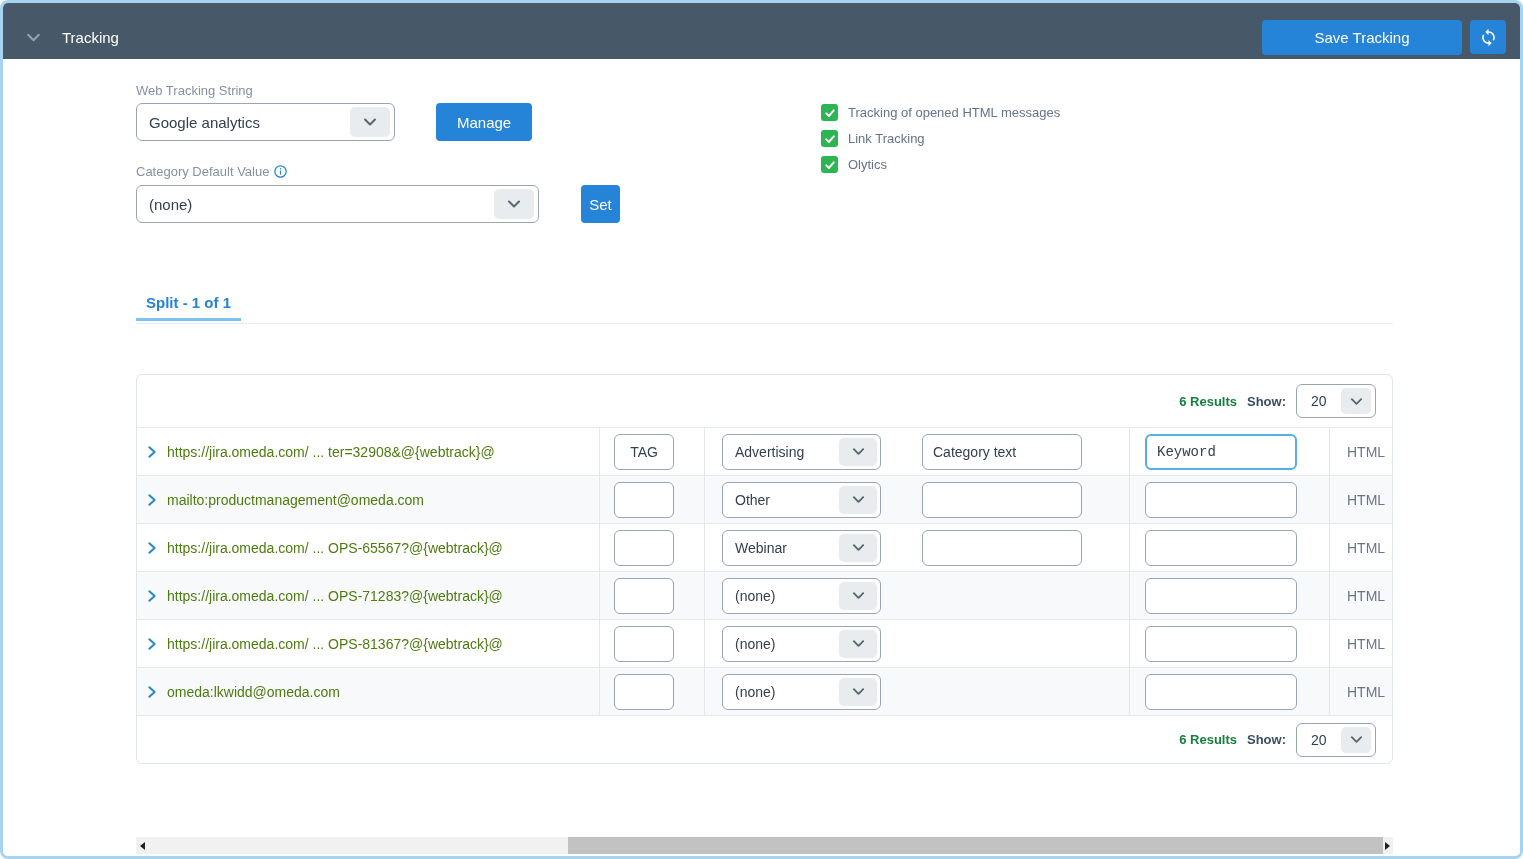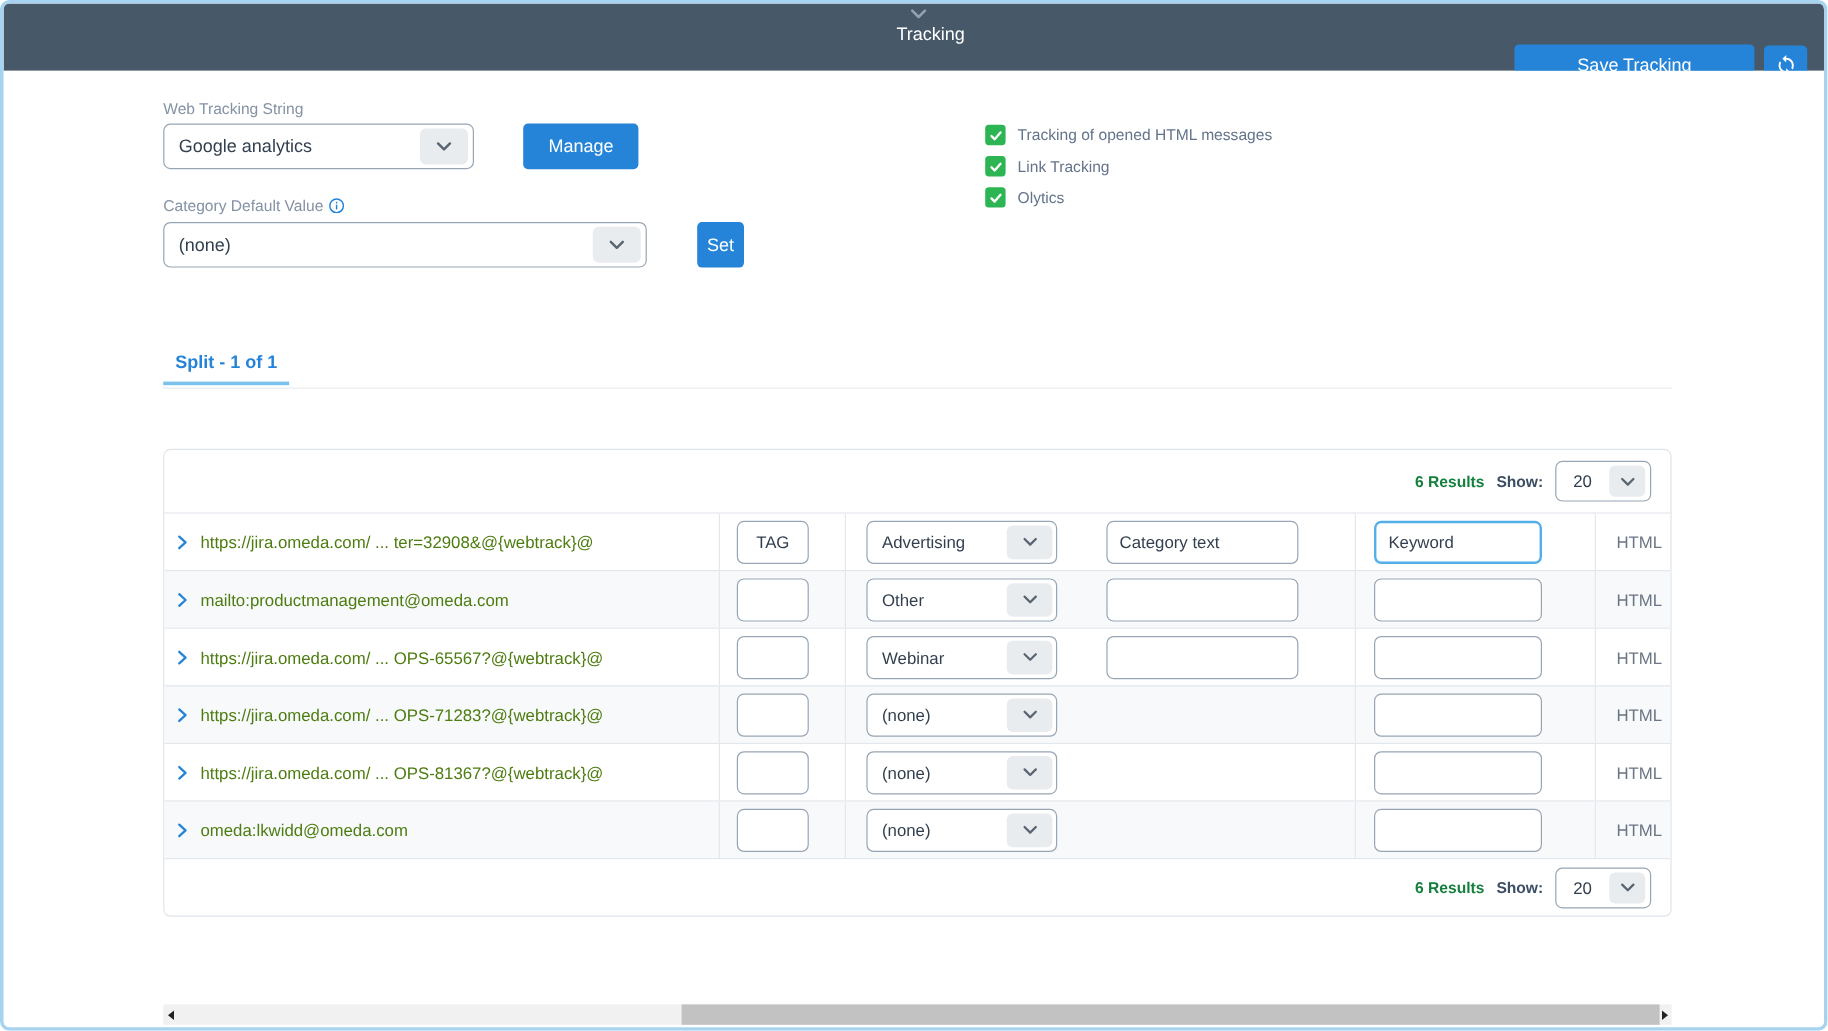--- a/index.html
+++ b/index.html
@@ -7,21 +7,21 @@
     --tab-underline:#7cc2ec; --focus:#54aeea; --page-border:#a6d3f0;
     --input-border:#98a5b3; --line:#e4e8ed; --hdr-text:#3e5065;
   }
   *{box-sizing:border-box}
   body{margin:0;width:1523px;height:859px;background:#fff;
        font-family:"Liberation Sans",sans-serif;}
   .page{width:1523px;height:859px;border:3px solid var(--page-border);
         border-radius:8px;overflow:hidden;background:#fff;}
   
   .titlebar{height:56px;background:var(--header-bg);display:flex;align-items:center;
-            padding:0 14px 0 22px;border-radius:4px 4px 0 0;flex-direction:column;}
+            padding:12px 14px 0 22px;border-radius:4px 4px 0 0;}
   .collapse-icon{display:inline-flex;cursor:pointer}
   .title{font-size:15px;font-weight:400;color:#fff;margin:0 0 0 20px;}
   .titlebar-actions{margin-left:auto;display:flex;align-items:center;gap:8px;}
   .btn{background:var(--accent);color:#fff;border:none;border-radius:4px;
        font-family:inherit;cursor:pointer;}
   .save-btn{width:200px;height:35px;font-size:15px;}
   .refresh-btn{width:36px;height:34px;display:flex;align-items:center;justify-content:center;}
   
   .content{position:relative;height:797px;background:#fff;}
   .abs{position:absolute;}
@@ -77,21 +77,21 @@
              font-family:inherit;font-size:14px;color:#323f4e;padding:0 10px;
              outline:none;background:#fff;}
   .tag-cell{display:flex;align-items:center;padding-left:14px;}
   .tag-input{width:60px;text-align:center;padding:0 4px;}
   .cat-cell{display:flex;align-items:center;gap:41px;}
   .cat-select{width:159px;height:36px;padding:0 46px 0 12px;}
   .cat-select .select-value{font-size:14px;}
   .cat-select .select-chevron{width:38px;height:28px;right:3px;}
   .cat-input{width:160px;}
   .kw-cell{display:flex;align-items:center;padding-left:15px;}
-  .kw-input{width:140px;}
+  .kw-input{width:152px;font-family:Liberation Mono, monospace;}
   .kw-input.focused{border:2px solid var(--focus);}
   .type-cell{display:flex;align-items:center;font-size:14px;color:#6b7684;}
   
   .hscroll{left:133px;top:778px;width:1257px;height:17px;display:flex;
            align-items:center;background:#f1f1f1;}
   .scroll-arrow{width:12px;height:17px;display:flex;align-items:center;
                 justify-content:center;cursor:pointer;flex:0 0 auto;}
   .tri-left{width:0;height:0;border-top:4px solid transparent;
             border-bottom:4px solid transparent;border-right:5px solid #222;}
   .tri-right{width:0;height:0;border-top:4px solid transparent;

